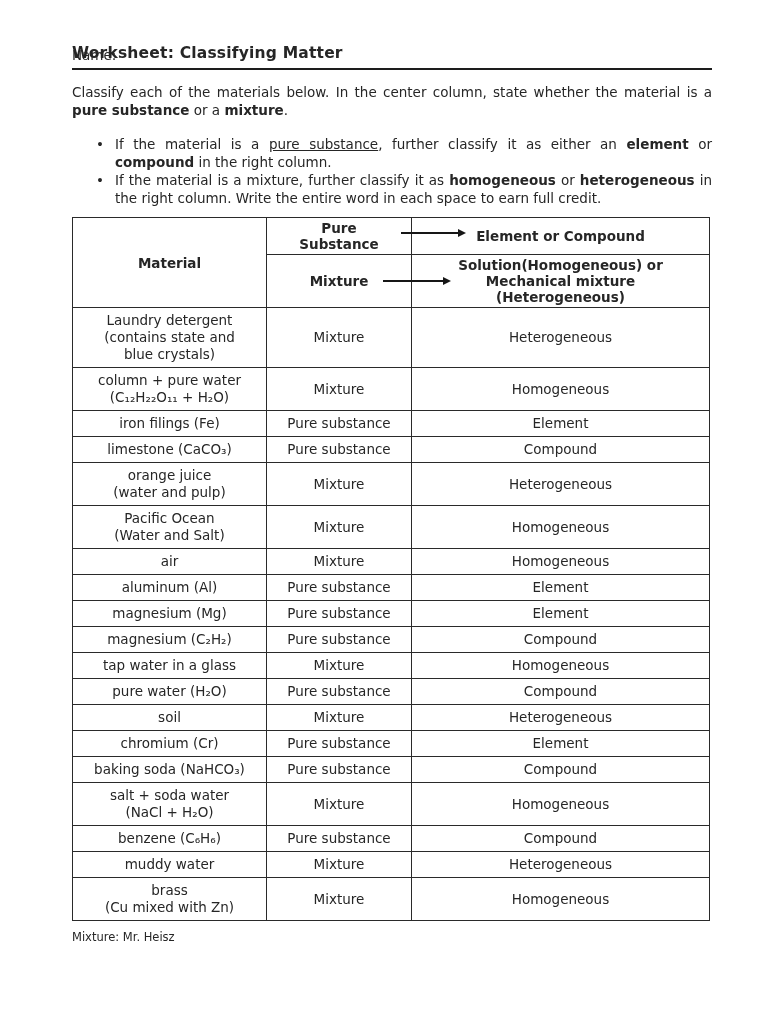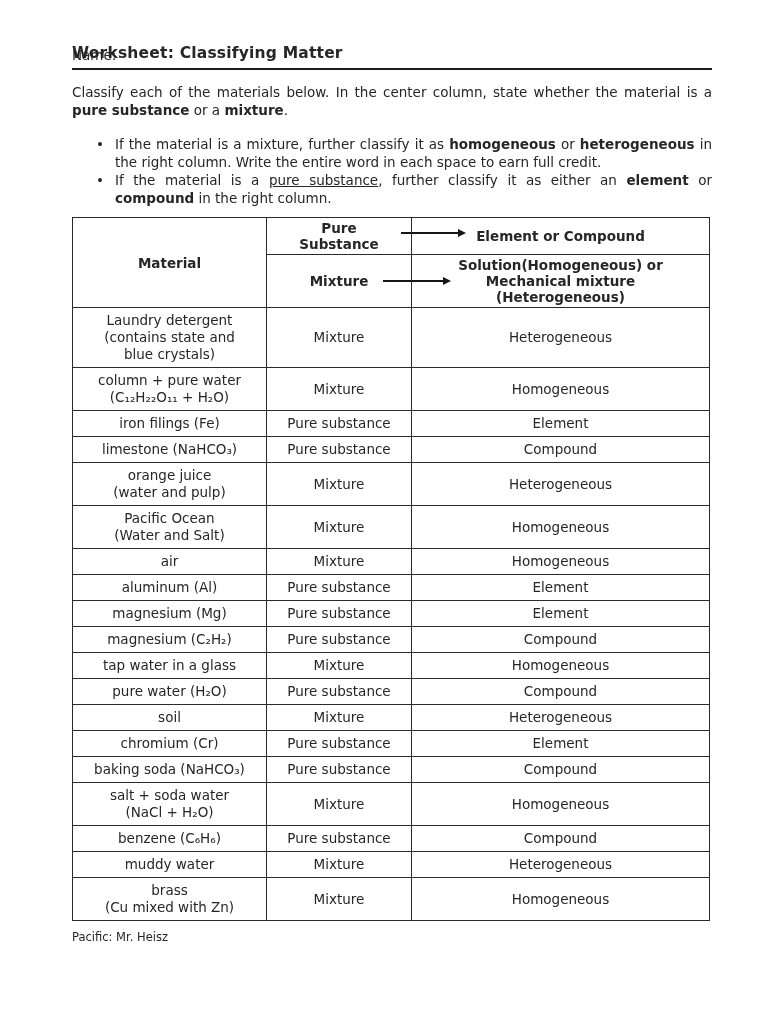--- a/index.html
+++ b/index.html
@@ -94,22 +94,22 @@
 
   <div class="doc-header">
     <span class="name-label">Name:</span>
     <div class="doc-title">Worksheet: Classifying Matter</div>
   </div>
   <div class="rule"></div>
 
   <p class="intro"><span>Classify each of the materials below.  In the center column, state whether the material is a </span><span class="b">pure substance</span><span> or a </span><span class="b">mixture</span><span>.</span></p>
 
   <ul class="bullets">
+    <li><span>If the material is a </span><span class="u">pure substance</span><span>, further classify it as either an </span><span class="b">element</span><span> or </span><span class="b">compound</span><span> in the right column.</span></li>
     <li><span>If the material is a mixture, further classify it as </span><span class="b">homogeneous</span><span> or </span><span class="b">heterogeneous</span><span> in the right column. Write the entire word in each space to earn full credit.</span></li>
-    <li><span>If the material is a </span><span class="u">pure substance</span><span>, further classify it as either an </span><span class="b">element</span><span> or </span><span class="b">compound</span><span> in the right column.</span></li>
   </ul>
 
   <div class="table-wrap">
     <table class="cls-table">
       <colgroup>
         <col style="width:194px">
         <col style="width:145px">
         <col style="width:298px">
       </colgroup>
       <thead>
@@ -139,21 +139,21 @@
 (C₁₂H₂₂O₁₁ + H₂O)</td>
             <td class="c-cls">Mixture</td>
             <td class="c-sub">Homogeneous</td>
           </tr>
           <tr>
             <td class="c-mat">iron filings (Fe)</td>
             <td class="c-cls">Pure substance</td>
             <td class="c-sub">Element</td>
           </tr>
           <tr>
-            <td class="c-mat">limestone (NaHCO₃)</td>
+            <td class="c-mat">limestone (CaCO₃)</td>
             <td class="c-cls">Pure substance</td>
             <td class="c-sub">Compound</td>
           </tr>
           <tr>
             <td class="c-mat">orange juice
 (water and pulp)</td>
             <td class="c-cls">Mixture</td>
             <td class="c-sub">Heterogeneous</td>
           </tr>
           <tr>
@@ -228,15 +228,15 @@
 (Cu mixed with Zn)</td>
             <td class="c-cls">Mixture</td>
             <td class="c-sub">Homogeneous</td>
           </tr>
         </tbody>
     </table>
     <div class="arrow arrow-1"></div>
     <div class="arrow arrow-2"></div>
   </div>
 
-  <div class="footer">Pacific: Mr. Heisz</div>
+  <div class="footer">Mixture: Mr. Heisz</div>
 
 </div>
 
 </body></html>

